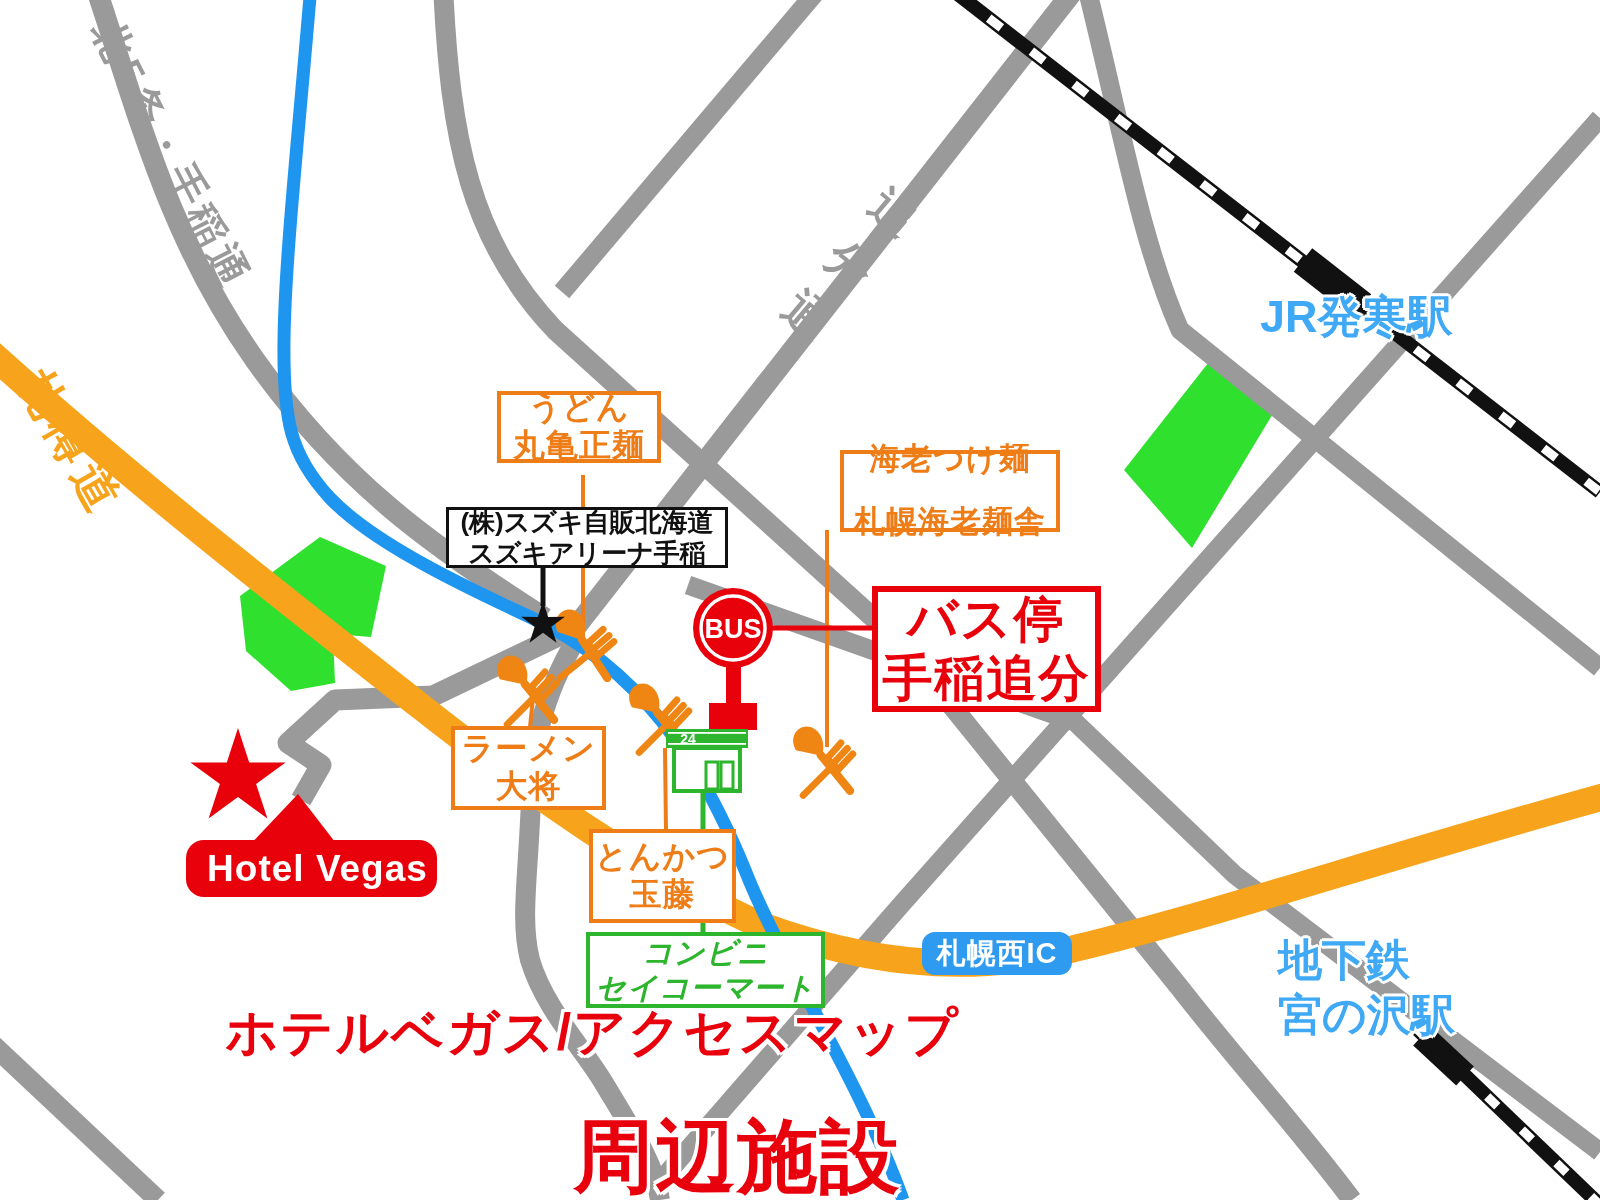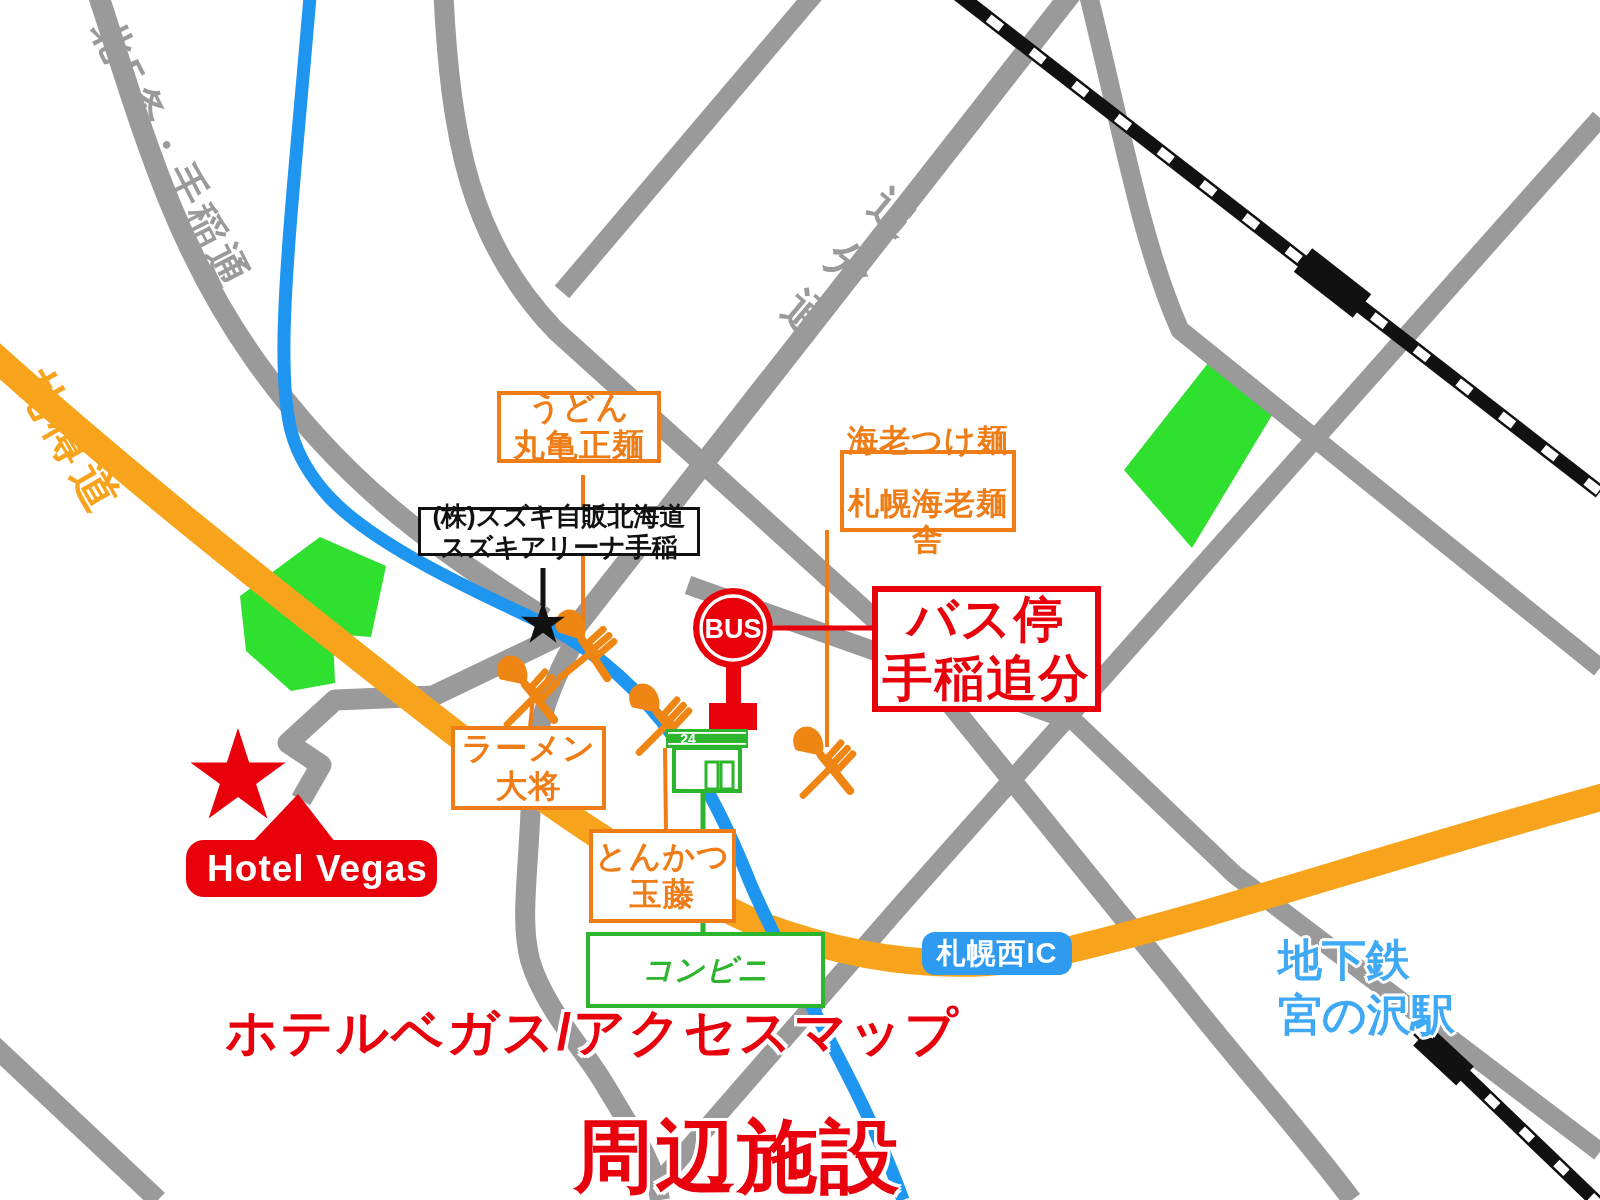--- a/index.html
+++ b/index.html
@@ -134,27 +134,27 @@
 
   <div class="roadname" style="left:128px;top:10px;transform:rotate(63deg);font-size:40px;color:#9A9A9A;letter-spacing:5px;">北5条・手稲通</div>
   <div class="roadname" style="left:56px;top:358px;transform:rotate(60deg);font-size:46px;color:#F7A41C;letter-spacing:8px;">札樽道</div>
   <div class="roadname vtext" style="left:898px;top:172px;transform:rotate(40deg);font-size:45px;color:#9A9A9A;">追分通</div>
 
   <div class="poi-box poi-orange" style="left:497px;top:391px;width:164px;height:72px;font-size:32px;">
     <div>うどん</div>
     <div>丸亀正麺</div>
   </div>
 
-  <div class="poi-box poi-black" style="left:418px;top:507px;width:282px;height:49px;font-size:26px;letter-spacing:0;">
+  <div class="poi-box poi-black" style="left:446px;top:507px;width:282px;height:61px;font-size:26px;letter-spacing:0;">
     <div>(株)スズキ自販北海道</div>
     <div>スズキアリーナ手稲</div>
   </div>
 
 
-  <div class="poi-box poi-orange" style="left:840px;top:450px;width:176px;height:82px;font-size:31px;gap:26px;">
+  <div class="poi-box poi-orange" style="left:840px;top:450px;width:220px;height:82px;font-size:31px;gap:26px;">
     <div>海老つけ麺</div>
     <div>札幌海老麺舎</div>
   </div>
 
   <div class="poi-box poi-red" style="left:872px;top:586px;width:229px;height:126px;font-size:50px;letter-spacing:2px;">
     <div>バス停</div>
     <div>手稲追分</div>
   </div>
 
   <div class="poi-box poi-orange" style="left:451px;top:726px;width:155px;height:84px;font-size:32px;">
@@ -162,26 +162,28 @@
     <div>大将</div>
   </div>
 
   <div class="poi-box poi-orange" style="left:589px;top:829px;width:147px;height:94px;font-size:32px;">
     <div>とんかつ</div>
     <div>玉藤</div>
   </div>
 
   <div class="poi-box poi-green" style="left:586px;top:932px;width:239px;height:76px;font-size:30px;font-style:italic;">
     <div>コンビニ</div>
+    <div>セイコーマート</div>
   </div>
 
   <div class="hotel-badge" style="left:186px;top:840px;width:239px;height:57px;font-size:37px;">Hotel Vegas</div>
 
   <div class="ic-badge" style="left:922px;top:932px;width:150px;height:43px;font-size:29px;">札幌西IC</div>
 
+  <div class="station-text" style="left:1260px;top:287px;font-size:45px;">JR発寒駅</div>
 
   <div class="station-text" style="left:1278px;top:932px;font-size:44px;line-height:1.25;">
     <div>地下鉄</div>
     <div>宮の沢駅</div>
   </div>
 
   <div class="big-title" style="left:0;top:998px;width:1185px;font-size:52px;">ホテルベガス/アクセスマップ</div>
   <div class="big-title" style="left:0;top:1104px;width:1475px;font-size:80px;">周辺施設</div>
 
 </div>

